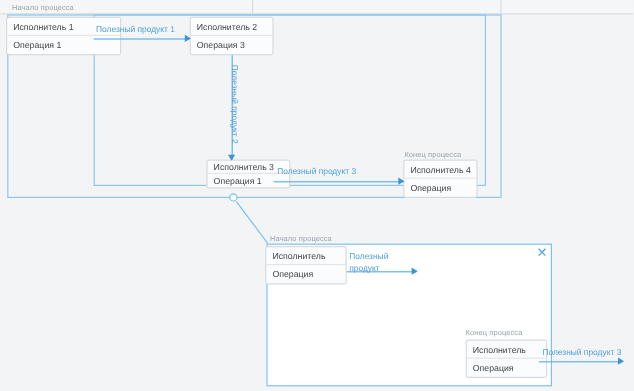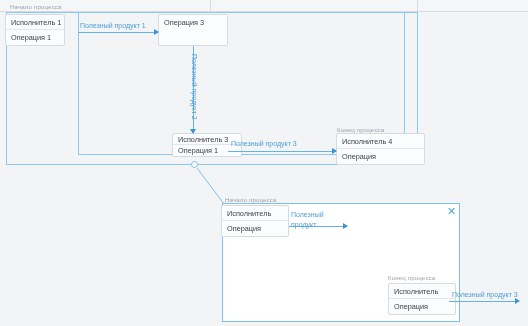--- a/index.html
+++ b/index.html
@@ -164,35 +164,36 @@
   <div class="header-strip"></div>
   <div class="header-div" style="left:210px;"></div>
   <div class="header-div" style="left:417px;"></div>
 
   <div class="lane-outer" style="left:6px; top:12px; width:412px; height:153px;"></div>
   <div class="lane-inner" style="left:78px; top:12px; width:327px; height:143px;"></div>
 
   <div class="grp-label" style="left:10px; top:3px;">Начало процесса</div>
   <div class="grp-label" style="left:337px; top:126px;">Конец  процесса</div>
 
-  <div class="node" style="left:5px; top:14px; width:60px; height:32px;">
+  <div class="node" style="left:5px; top:14px; width:96px; height:32px;">
     <div class="row top">Исполнитель 1</div>
     <div class="row">Операция 1</div>
   </div>
 
   <div class="node" style="left:158px; top:14px; width:70px; height:32px;">
+    <div class="row top">Исполнитель 2</div>
     <div class="row">Операция 3</div>
   </div>
 
   <div class="node" style="left:172px; top:133px; width:70px; height:24px;">
     <div class="row top">Исполнитель 3</div>
     <div class="row">Операция 1</div>
   </div>
 
-  <div class="node" style="left:336px; top:133px; width:89px; height:32px;">
+  <div class="node" style="left:336px; top:133px; width:62px; height:32px;">
     <div class="row top">Исполнитель 4</div>
     <div class="row">Операция</div>
   </div>
 
   <div class="conn-h" style="left:78px; top:32px; width:80px;"></div>
   <div class="arrow-r" style="left:154px; top:29px;"></div>
   <div class="conn-label" style="left:80px; top:22px;">Полезный продукт 1</div>
 
   <div class="conn-v" style="left:193px; top:46px; height:87px;"></div>
   <div class="arrow-d" style="left:190px; top:129px;"></div>

